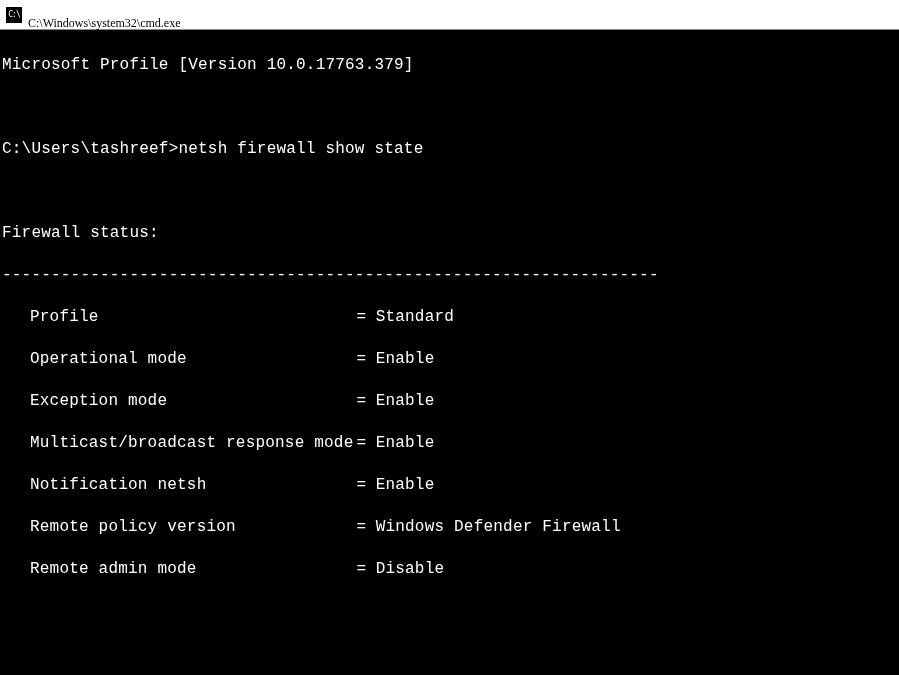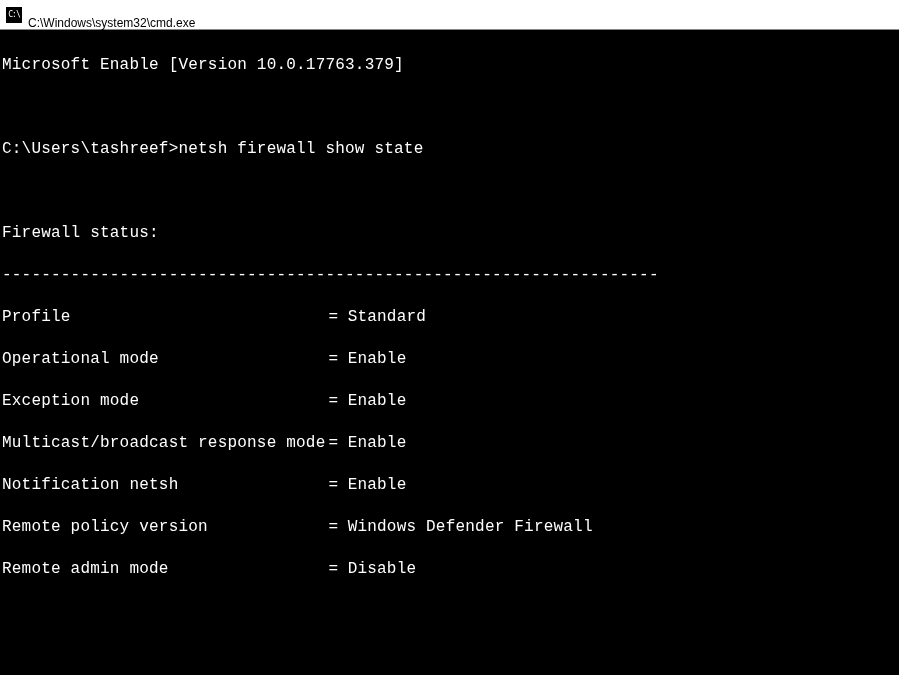--- a/index.html
+++ b/index.html
@@ -29,21 +29,21 @@
       margin-right: 6px;
       display: flex;
       align-items: center;
       justify-content: center;
       font-size: 8px;
       color: #fff;
       font-family: Consolas, monospace;
       letter-spacing: -1px;
     }
     .title-text {
-      font-family: Liberation Sans, sans-serif;
+      font-family: Liberation Serif, serif;
       font-size: 12px;
       color: #000;
       margin-top: 17px;
     }
     .terminal {
       background: #000;
       color: #fff;
       font-size: 16px;
       line-height: 21px;
       padding: 4px 2px;
@@ -53,41 +53,42 @@
     }
     .row {
       display: block;
     }
     .kv-row {
       display: flex;
     }
     .kv-key {
       width: 34ch;
       display: inline-block;
+      margin-left: 28px;
     }
     .kv-eq {
       width: 2ch;
       display: inline-block;
     }
     .kv-val {
       display: inline-block;
     }
   </style>
 </head>
 <body>
 
 <div class="title-bar">
   <div class="title-icon">
       <span>C:\</span>
     </div>
   <div class="title-text">C:\Windows\system32\cmd.exe</div>
 </div>
 
 <div class="terminal">
-<span class="row">Microsoft Enable [Version 10.0.17763.379]</span>
+<span class="row">Microsoft Profile [Version 10.0.17763.379]</span>
 <span class="row"> </span>
 <span class="row"><span>C:\Users\tashreef&gt;</span><span>netsh firewall show state</span></span>
 <span class="row"> </span>
 <span class="row">Firewall status:</span>
 <span class="row">-------------------------------------------------------------------</span>
 <span class="kv-row"><span class="kv-key">Profile</span><span class="kv-eq">= </span><span class="kv-val">Standard</span></span>
 <span class="kv-row"><span class="kv-key">Operational mode</span><span class="kv-eq">= </span><span class="kv-val">Enable</span></span>
 <span class="kv-row"><span class="kv-key">Exception mode</span><span class="kv-eq">= </span><span class="kv-val">Enable</span></span>
 <span class="kv-row"><span class="kv-key">Multicast/broadcast response mode</span><span class="kv-eq">= </span><span class="kv-val">Enable</span></span>
 <span class="kv-row"><span class="kv-key">Notification netsh</span><span class="kv-eq">= </span><span class="kv-val">Enable</span></span>

